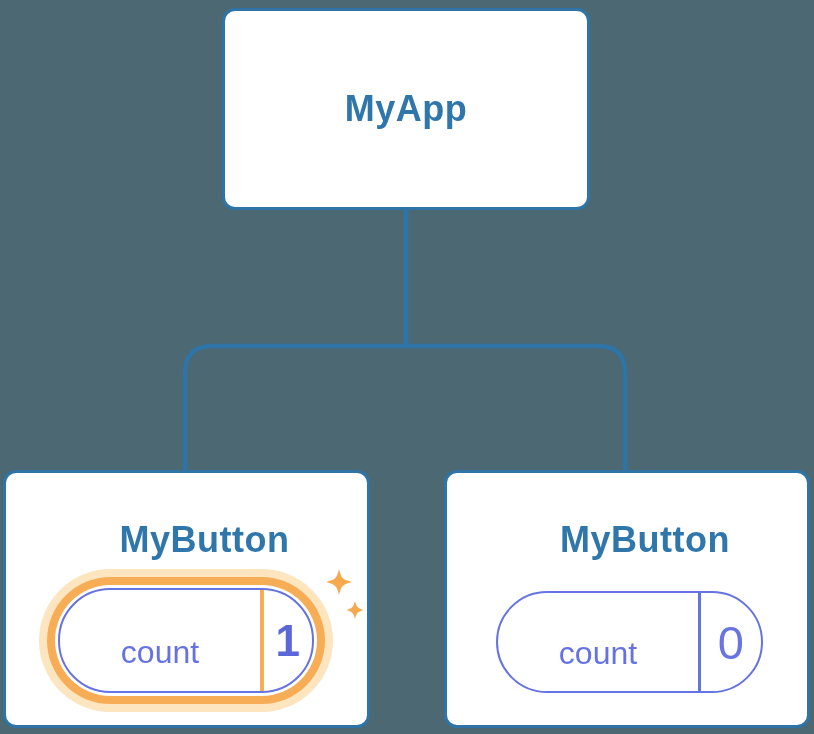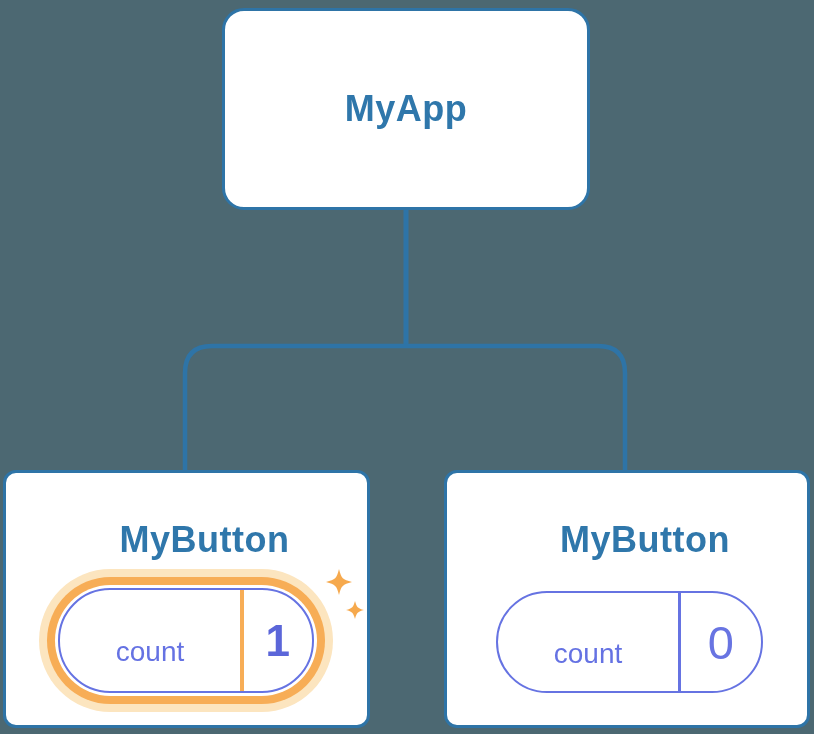--- a/index.html
+++ b/index.html
@@ -8,21 +8,21 @@
     background:#4c6872;
     font-family:"Liberation Sans", sans-serif;
   }
   .edges{position:absolute;left:0;top:0;width:814px;height:734px;pointer-events:none;}
   .card{
     position:absolute;background:#ffffff;
     border:3px solid #2e74a7;border-radius:13px;
     box-sizing:border-box;
   }
   .card-root{left:222px;top:8px;width:368px;height:202px;
-    display:flex;align-items:center;justify-content:center;border-radius:22px;}
+    display:flex;align-items:center;justify-content:center;}
   .card-left{left:3px;top:470px;width:367px;height:258px;overflow:visible;}
   .card-right{left:444px;top:470px;width:366px;height:258px;}
   .node-title{
     color:#2f77ab;font-size:36px;font-weight:700;letter-spacing:0.5px;
     text-align:center;white-space:nowrap;
   }
   .child-title{position:absolute;top:45px;left:0;right:0;line-height:44px;margin-left:36px;}
   
   .pill-glow{
     position:absolute;left:33px;top:96px;width:294px;height:143px;
@@ -37,21 +37,21 @@
     box-sizing:border-box;padding:3px;
   }
   
   .pill{
     background:#ffffff;border:2.5px solid #6673e2;border-radius:52px;
     box-sizing:border-box;display:flex;align-items:stretch;
     width:100%;height:100%;overflow:hidden;
   }
   .pill-plain{position:absolute;left:49px;top:118px;width:267px;height:102px;}
   .cell{display:flex;align-items:center;justify-content:center;}
-  .cell-key{width:180px;color:#6572e3;font-size:28px;font-weight:400;margin-top:23px;}
+  .cell-key{width:200px;color:#6572e3;font-size:32px;font-weight:400;margin-top:23px;}
   .cell-val{flex:1;color:#5b66d9;font-size:44px;}
   .divider{width:3.5px;align-self:stretch;}
   .divider-orange{background:#f7ad56;}
   .divider-purple{background:#6673e2;width:2.5px;}
   .val-bold{font-weight:800;}
   .val-plain{font-weight:400;color:#6874e2;font-size:47px;}
   .sparkles{position:absolute;left:308px;top:84px;width:64px;height:72px;overflow:visible;}
 </style>
 </head>
 <body>

